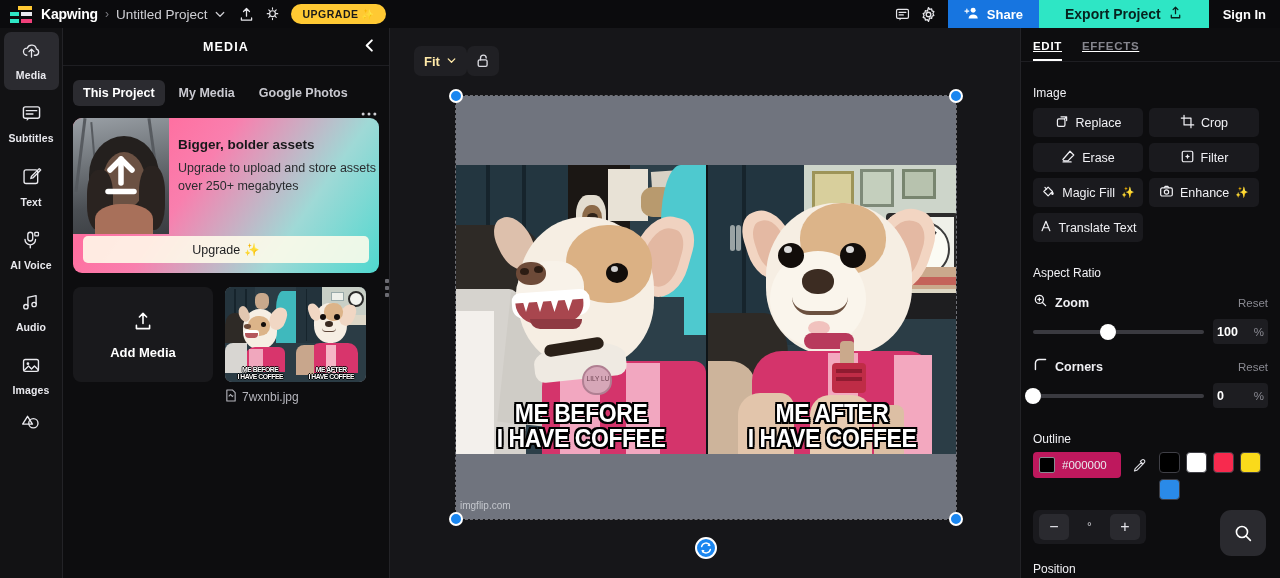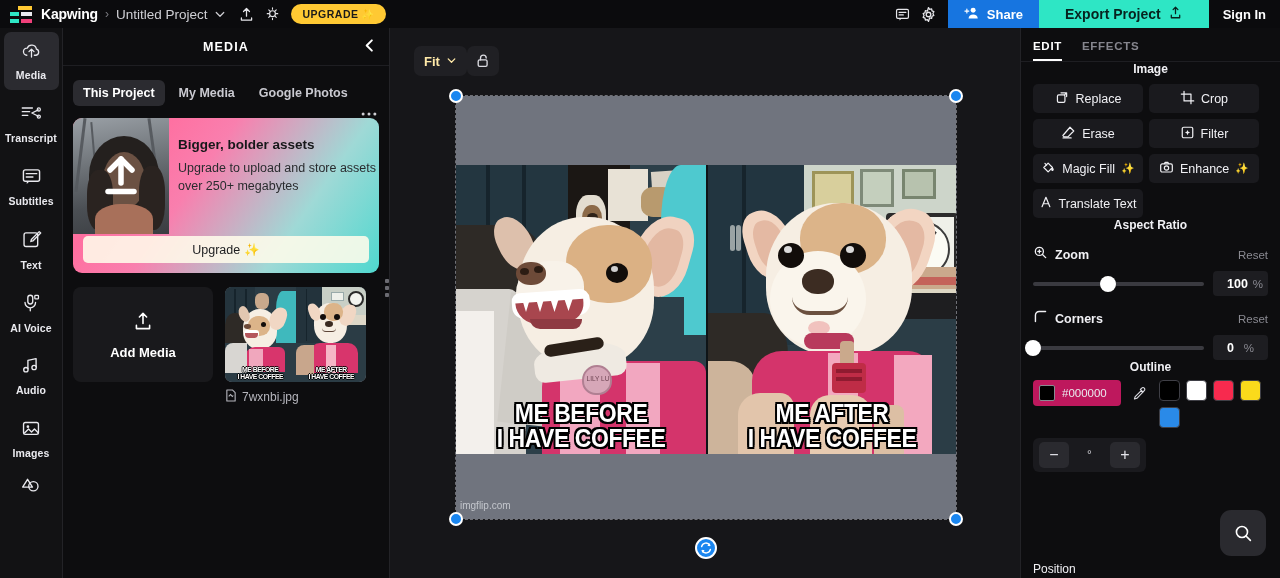--- a/index.html
+++ b/index.html
@@ -195,26 +195,26 @@
   .dog-nose { position: absolute; border-radius: 48%; background: #6d4a38; }
   .sweater { position: absolute; background: #d8356c; }
 
   
   #right-panel {
     position: absolute; top: 28px; left: 1020px; width: 260px; height: 550px;
     background: #0d0d0f; border-left: 1px solid #232327; overflow: hidden;
   }
   #rp-tabs {
     display: flex; gap: 20px; padding: 12px 12px 0 12px;
-    border-bottom: 1px solid #1e1e22; height: 34px;
+    border-bottom: 1px solid #1e1e22; height: 34px; text-decoration: underline;
   }
   .rp-tab { font-size: 11.5px; font-weight: bold; letter-spacing: 0.7px; color: #86868e; padding-bottom: 7px; }
   .rp-tab.active { color: #fff; border-bottom: 2px solid #fff; }
   .section-label {
-    font-size: 12px; font-weight: bold; color: #f0f0f4; padding: 0 12px; margin-top: 0; text-align: center;
+    font-size: 12px; font-weight: normal; color: #f0f0f4; padding: 0 12px; margin-top: 24px;
   }
   #tool-grid {
     display: flex; flex-wrap: wrap; gap: 6px; padding: 8px 12px 0 12px;
   }
   .tool-btn {
     width: 110px; height: 29px; background: #1a1a1e; border-radius: 5px;
     display: flex; align-items: center; justify-content: center; gap: 6px;
     font-size: 12.5px; color: #f0f0f4;
   }
   #ratio-row { display: flex; gap: 6px; padding: 8px 12px 0 12px; }
@@ -229,21 +229,21 @@
   .slider-name { font-size: 12.5px; font-weight: bold; color: #f0f0f4; }
   .reset-link { margin-left: auto; font-size: 11.5px; color: #8a8a92; }
   .slider-row { display: flex; align-items: center; gap: 9px; margin-top: 7px; }
   .track { position: relative; height: 4px; background: #3a3a40; border-radius: 2px; flex: 1; }
   .knob {
     position: absolute; top: -6px; width: 16px; height: 16px; border-radius: 50%;
     background: #fff; margin-left: -8px;
   }
   .num-box {
     width: 55px; height: 25px; background: #1d1d21; border-radius: 4px;
-    display: flex; align-items: center; padding: 0 14px; gap: 5px;
+    display: flex; align-items: center; padding: 0 4px; gap: 5px;
   }
   .num-val { font-size: 12.5px; font-weight: bold; color: #fff; }
   .num-unit { font-size: 11.5px; color: #8a8a92; margin-left: auto; }
 
   #outline-row { display: flex; align-items: flex-start; padding: 6px 12px 0 12px; gap: 8px; }
   #hex-field {
     width: 88px; height: 26px; background: #be185d; border-radius: 4px;
     display: flex; align-items: center; gap: 7px; padding: 0 6px;
   }
   #hex-swatch { width: 16px; height: 16px; background: #000; border: 1px solid #8a8a92; border-radius: 2px; }
@@ -358,31 +358,20 @@
   <div class="rail-item active">
     <span>
       <svg width="21" height="19" viewBox="0 0 24 22">
         <path d="M6.6 16.5a4.1 4.1 0 01.4-8.2 5.6 5.6 0 0110.7 1.2 3.6 3.6 0 01-.4 7h-2" fill="none" stroke="#e9e9ee" stroke-width="1.5" stroke-linecap="round"></path>
         <path d="M12 18.5V9.4M9.1 12.3L12 9.4l2.9 2.9" fill="none" stroke="#e9e9ee" stroke-width="1.5" stroke-linecap="round" stroke-linejoin="round"></path>
       </svg>
     </span>
     <span class="rail-label">Media</span>
   </div>
 
-  <div class="rail-item">
-    <span>
-      <svg width="22" height="19" viewBox="0 0 24 20">
-        <path d="M2.5 4h11M2.5 8h8M2.5 12h6" stroke="#e9e9ee" stroke-width="1.5" stroke-linecap="round"></path>
-        <path d="M13 9.5l7-3.5M13 9.5l7 3.5" stroke="#e9e9ee" stroke-width="1.4" stroke-linecap="round"></path>
-        <circle cx="20.5" cy="5.6" r="1.7" fill="none" stroke="#e9e9ee" stroke-width="1.4"></circle>
-        <circle cx="20.5" cy="13.4" r="1.7" fill="none" stroke="#e9e9ee" stroke-width="1.4"></circle>
-      </svg>
-    </span>
-    <span class="rail-label">Transcript</span>
-  </div>
 
   <div class="rail-item">
     <span>
       <svg width="21" height="19" viewBox="0 0 22 20">
         <rect x="2.5" y="3" width="17" height="12" rx="2" fill="none" stroke="#e9e9ee" stroke-width="1.5"></rect>
         <path d="M5.5 7h11M5.5 10.5h7" stroke="#e9e9ee" stroke-width="1.5" stroke-linecap="round"></path>
         <path d="M6 15v3l3-3z" fill="#e9e9ee"></path>
       </svg>
     </span>
     <span class="rail-label">Subtitles</span>

